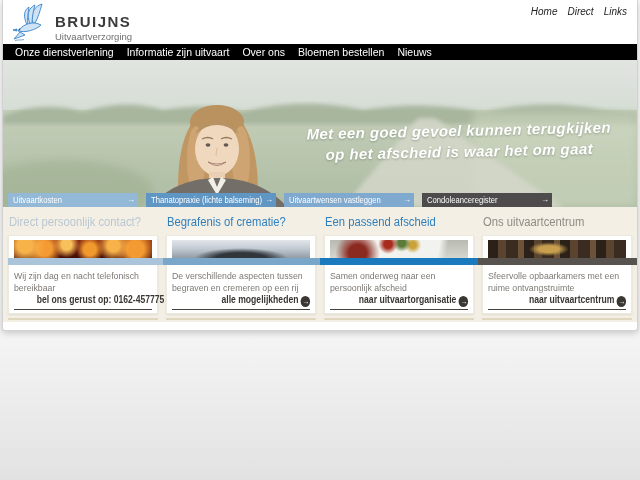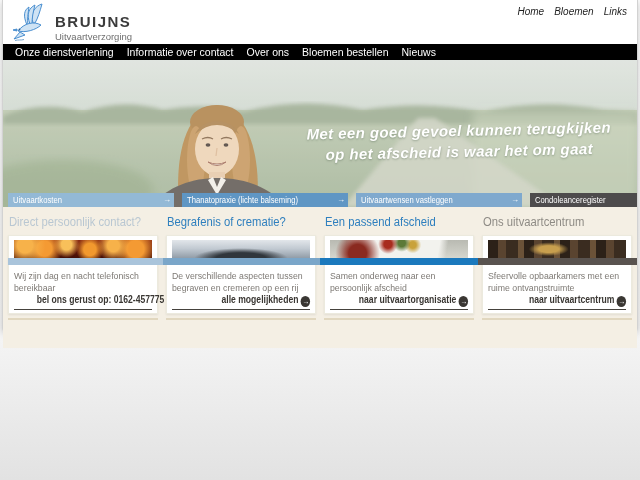--- a/index.html
+++ b/index.html
@@ -40,25 +40,25 @@
   .hero { position:absolute; top:60px; left:0; width:634px; height:147px; overflow:hidden; background:#b9c4ab; }
   .hero svg.scene { position:absolute; left:0; top:0; width:634px; height:147px; }
   .hero-quote {
     position:absolute; top:60px; right:6px; width:344px; text-align:center;
     color:#ffffff; font-size:15px; font-weight:bold; font-style:italic;
     line-height:21px; letter-spacing:0.4px;
     text-shadow:0 1px 2px rgba(80,100,80,0.45);
     transform:rotate(-1.3deg);
   }
   .hero-tabs { position:absolute; left:5px; bottom:0; display:flex; gap:8px; }
-  .hero-tab { position:relative; width:166px; height:14px; color:#fff; font-size:9px; line-height:14px; cursor:pointer; }
+  .hero-tab { position:relative; width:130px; height:14px; color:#fff; font-size:9px; line-height:14px; cursor:pointer; }
   .hero-tab .lbl { position:absolute; left:5px; top:0; white-space:nowrap; transform:scaleX(0.85); transform-origin:0 50%; }
   .hero-tab .arr { position:absolute; right:3px; top:0; font-size:8px; line-height:14px; }
   
-  .teasers { position:absolute; top:207px; left:0; width:634px; height:141px; background:#f4efe4; }
+  .teasers { position:absolute; top:207px; left:0; width:634px; height:115px; background:#f4efe4; }
   .bar-strip { position:absolute; top:51px; left:5px; width:629px; height:7px; display:flex; z-index:3; }
   .bar-strip .seg { height:7px; }
   .seg1 { width:155px; } .seg2 { width:157px; } .seg3 { width:158px; } .seg4 { width:159px; }
   .columns { position:absolute; top:8px; left:5px; display:flex; gap:8px; z-index:1; }
   .column { width:150px; }
   .col-heading {
     font-size:12.5px; font-weight:400; height:17px; margin:0 0 3px 1px;
     white-space:nowrap; transform:scaleX(0.9); transform-origin:0 50%;
   }
   .card {
@@ -142,28 +142,28 @@
           <circle cx="8.5" cy="27.5" r="0.9" fill="#2b5f92"></circle>
           <path d="M4 38.5 C7 37.5, 10 38.5, 13 37.5" stroke="#6a9cc8" stroke-width="0.9" fill="none"></path>
         </svg>
         <div>
           <div class="brand-name">BRUIJNS</div>
           <div class="brand-tagline">Uitvaartverzorging</div>
         </div>
       </div>
       <div class="top-links">
         <a>Home</a>
-        <a>Bloemen</a>
+        <a>Direct</a>
         <a>Links</a>
       </div>
     </div>
 
     <div class="main-nav">
       <a>Onze dienstverlening</a>
-      <a>Informatie over contact</a>
+      <a>Informatie zijn uitvaart</a>
       <a>Over ons</a>
       <a>Bloemen bestellen</a>
       <a>Nieuws</a>
     </div>
 
     <div class="hero">
       <svg class="scene" viewBox="0 0 634 147" preserveAspectRatio="none" aria-hidden="true">
         <defs>
           <linearGradient id="skyG" x1="0" y1="0" x2="0" y2="1">
             <stop offset="0" stop-color="#dae0d9"></stop>

